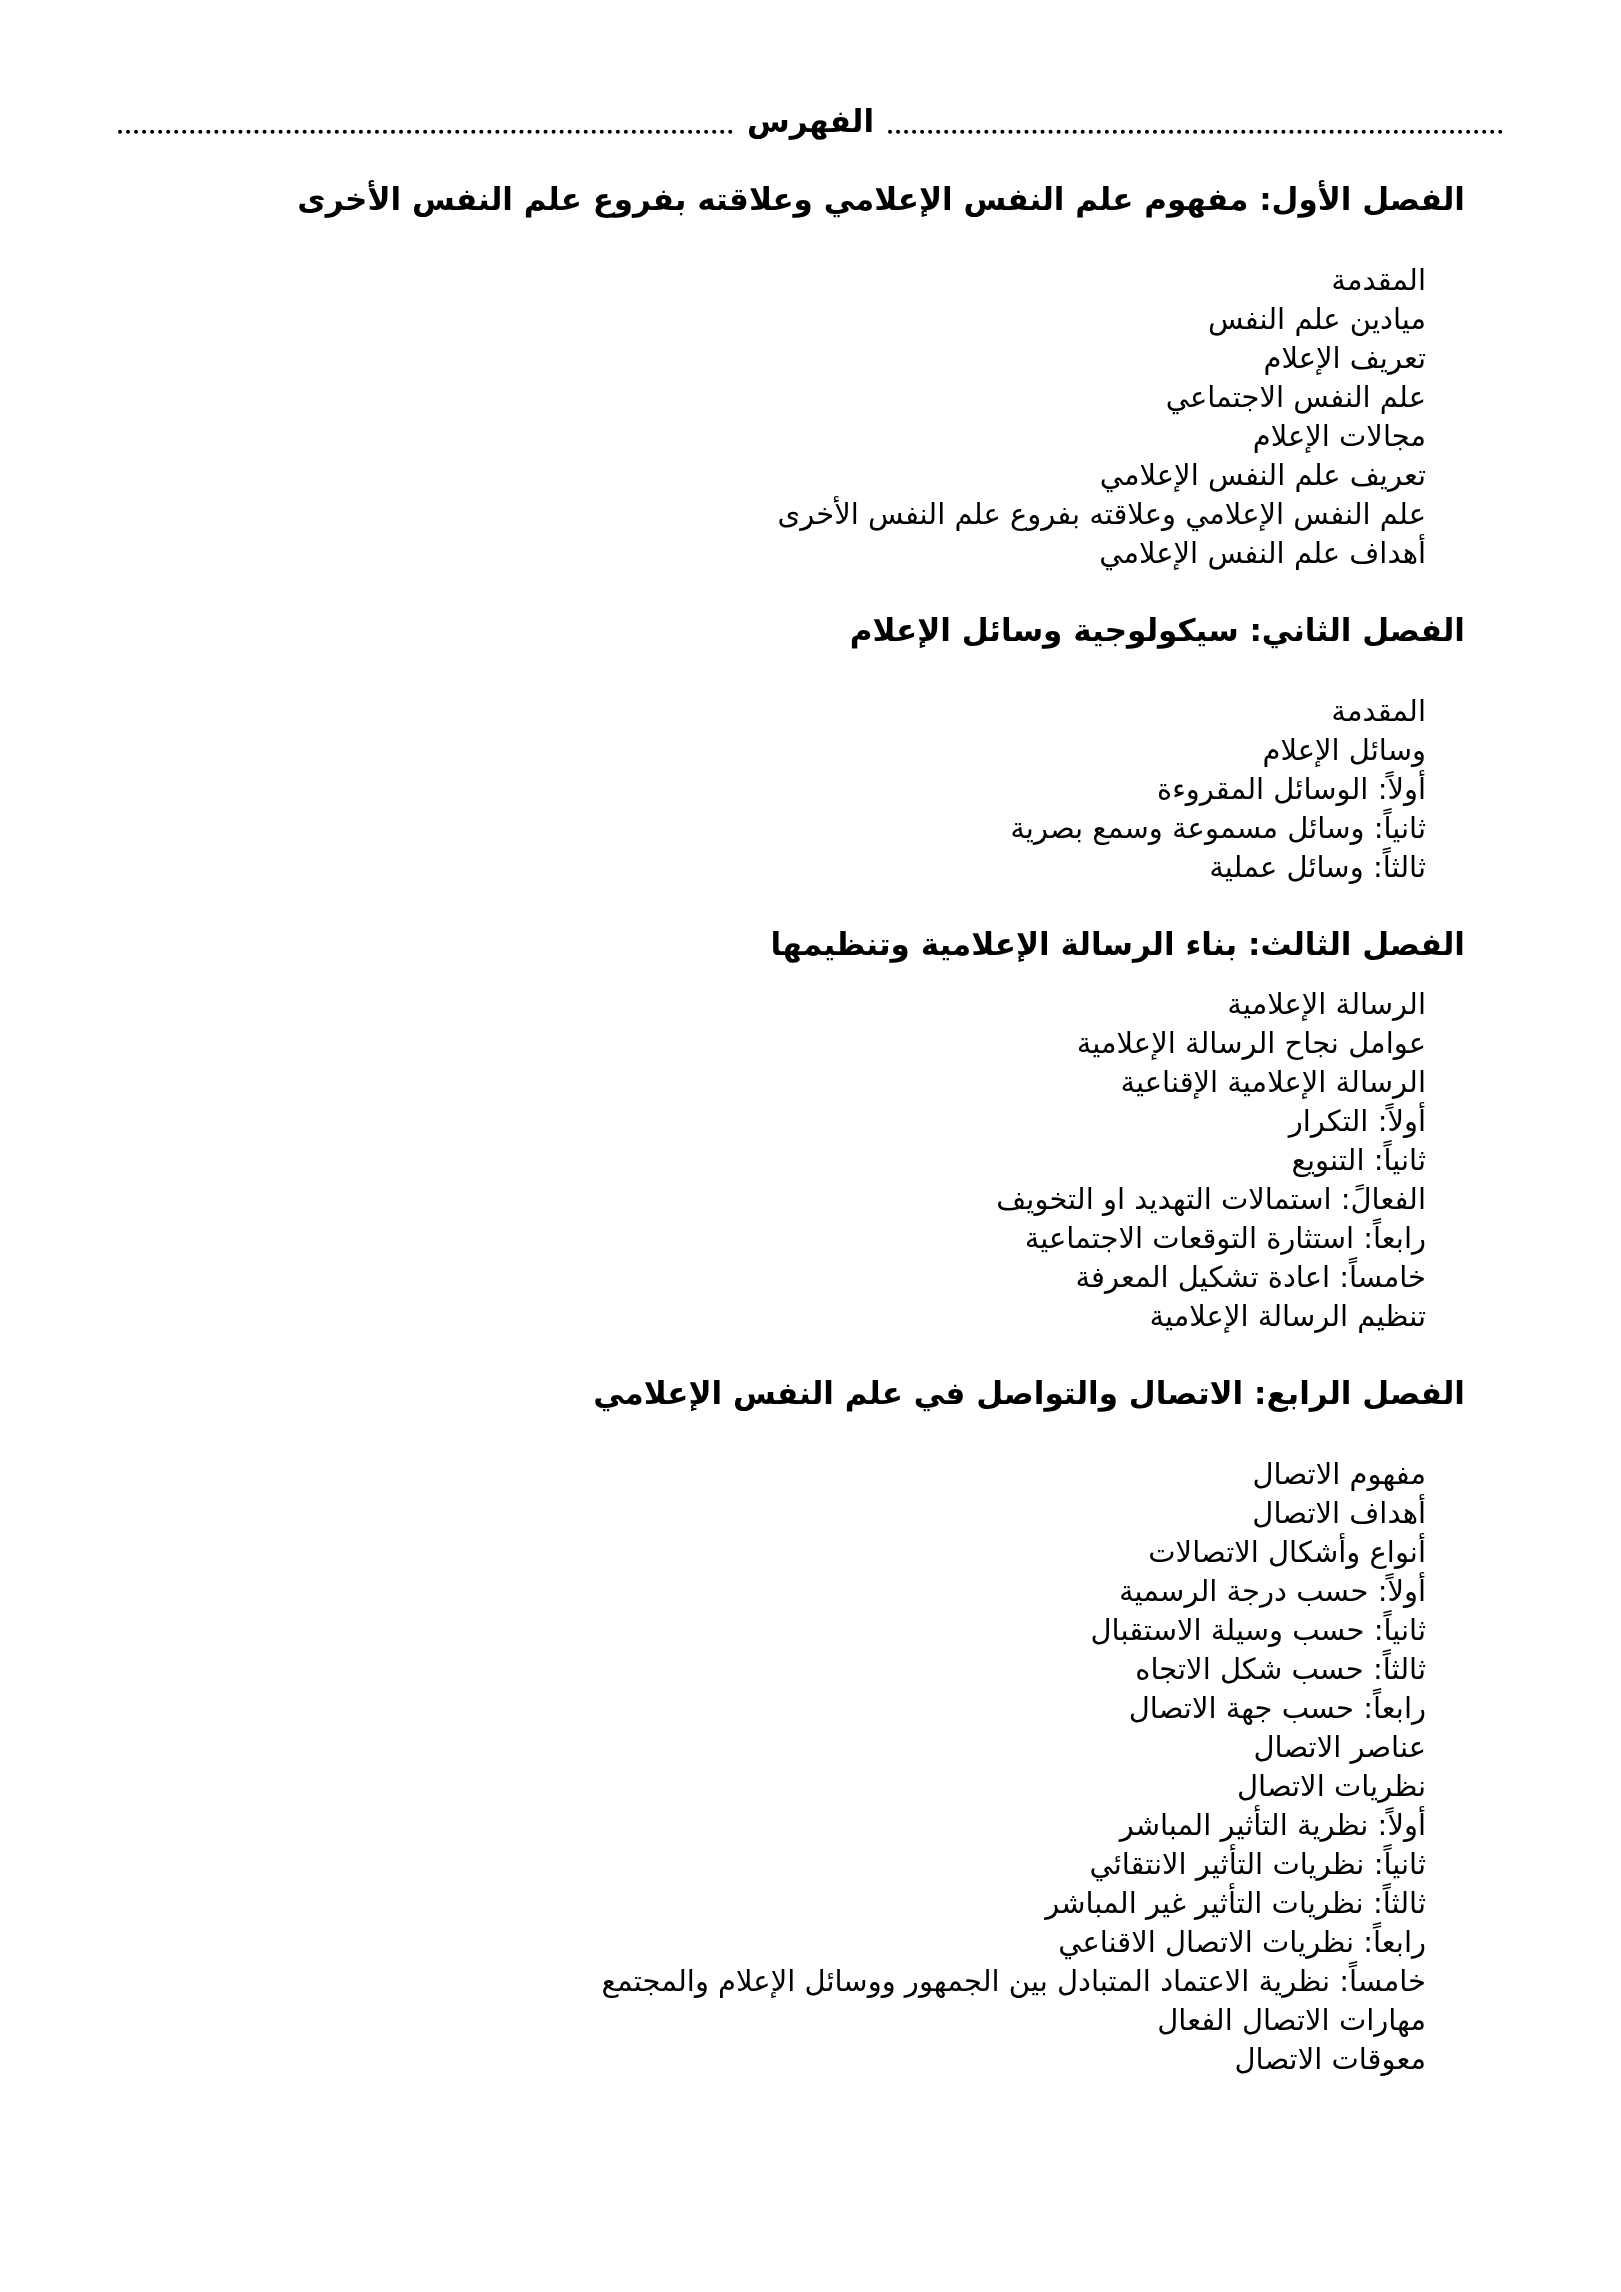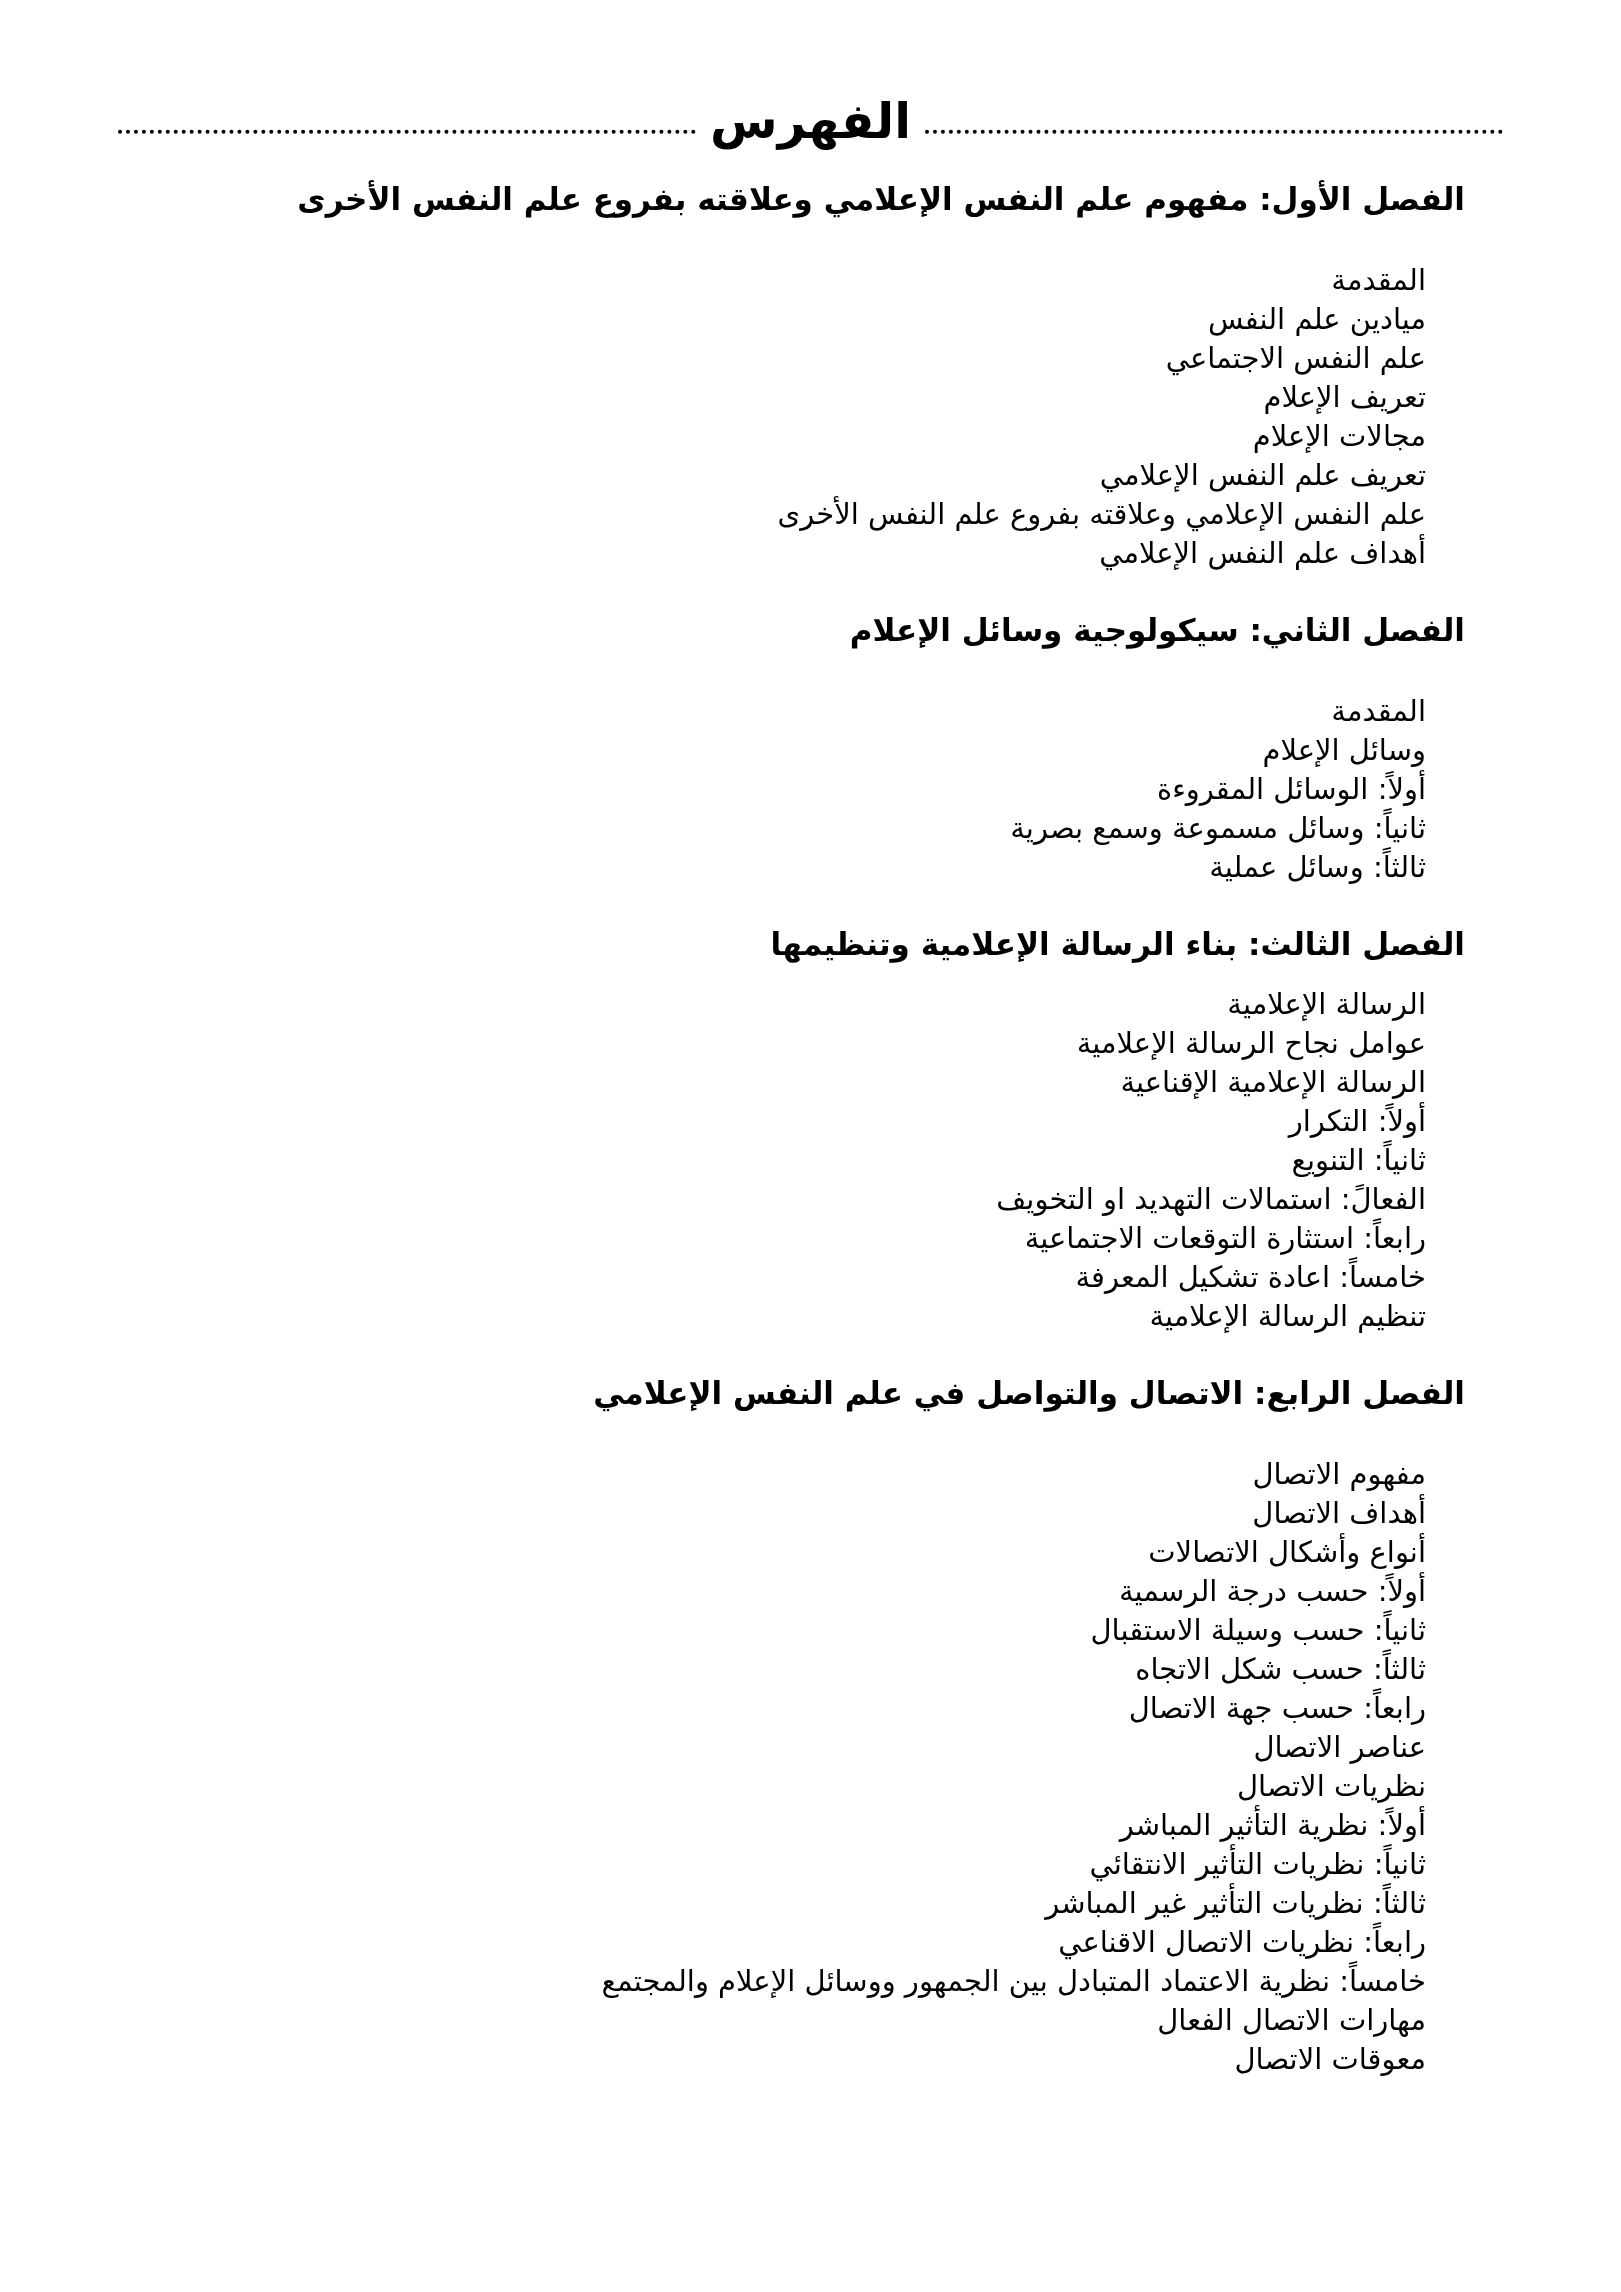--- a/index.html
+++ b/index.html
@@ -21,21 +21,21 @@
     background: #ffffff;
     box-sizing: border-box;
   }
   
   .toc-header {
     display: flex;
     align-items: center;
     margin: 98px 118px 0 118px;
   }
   .toc-title {
-    font-size: 49px;
+    font-size: 31px;
     font-weight: bold;
     line-height: 47px;
     padding: 0 13.7px;
     white-space: nowrap;
   }
   .leader {
     flex: 1 1 0;
     height: 0;
     border-bottom: 4.9px dotted #000000;
     transform: translateY(9.8px);
@@ -77,22 +77,22 @@
     <span class="leader"></span>
     <span class="toc-title">الفهرس</span>
     <span class="leader"></span>
   </div>
 
   <section class="section section-1">
     <h2 class="chapter-heading">الفصل الأول: مفهوم علم النفس الإعلامي وعلاقته بفروع علم النفس الأخرى</h2>
     <div class="items">
       <div class="toc-item">المقدمة</div>
       <div class="toc-item">ميادين علم النفس</div>
+      <div class="toc-item">تعريف الإعلام</div>
       <div class="toc-item">علم النفس الاجتماعي</div>
-      <div class="toc-item">تعريف الإعلام</div>
       <div class="toc-item">مجالات الإعلام</div>
       <div class="toc-item">تعريف علم النفس الإعلامي</div>
       <div class="toc-item">علم النفس الإعلامي وعلاقته بفروع علم النفس الأخرى</div>
       <div class="toc-item">أهداف علم النفس الإعلامي</div>
     </div>
   </section>
 
   <section class="section section-2">
     <h2 class="chapter-heading">الفصل الثاني: سيكولوجية وسائل الإعلام</h2>
     <div class="items">

